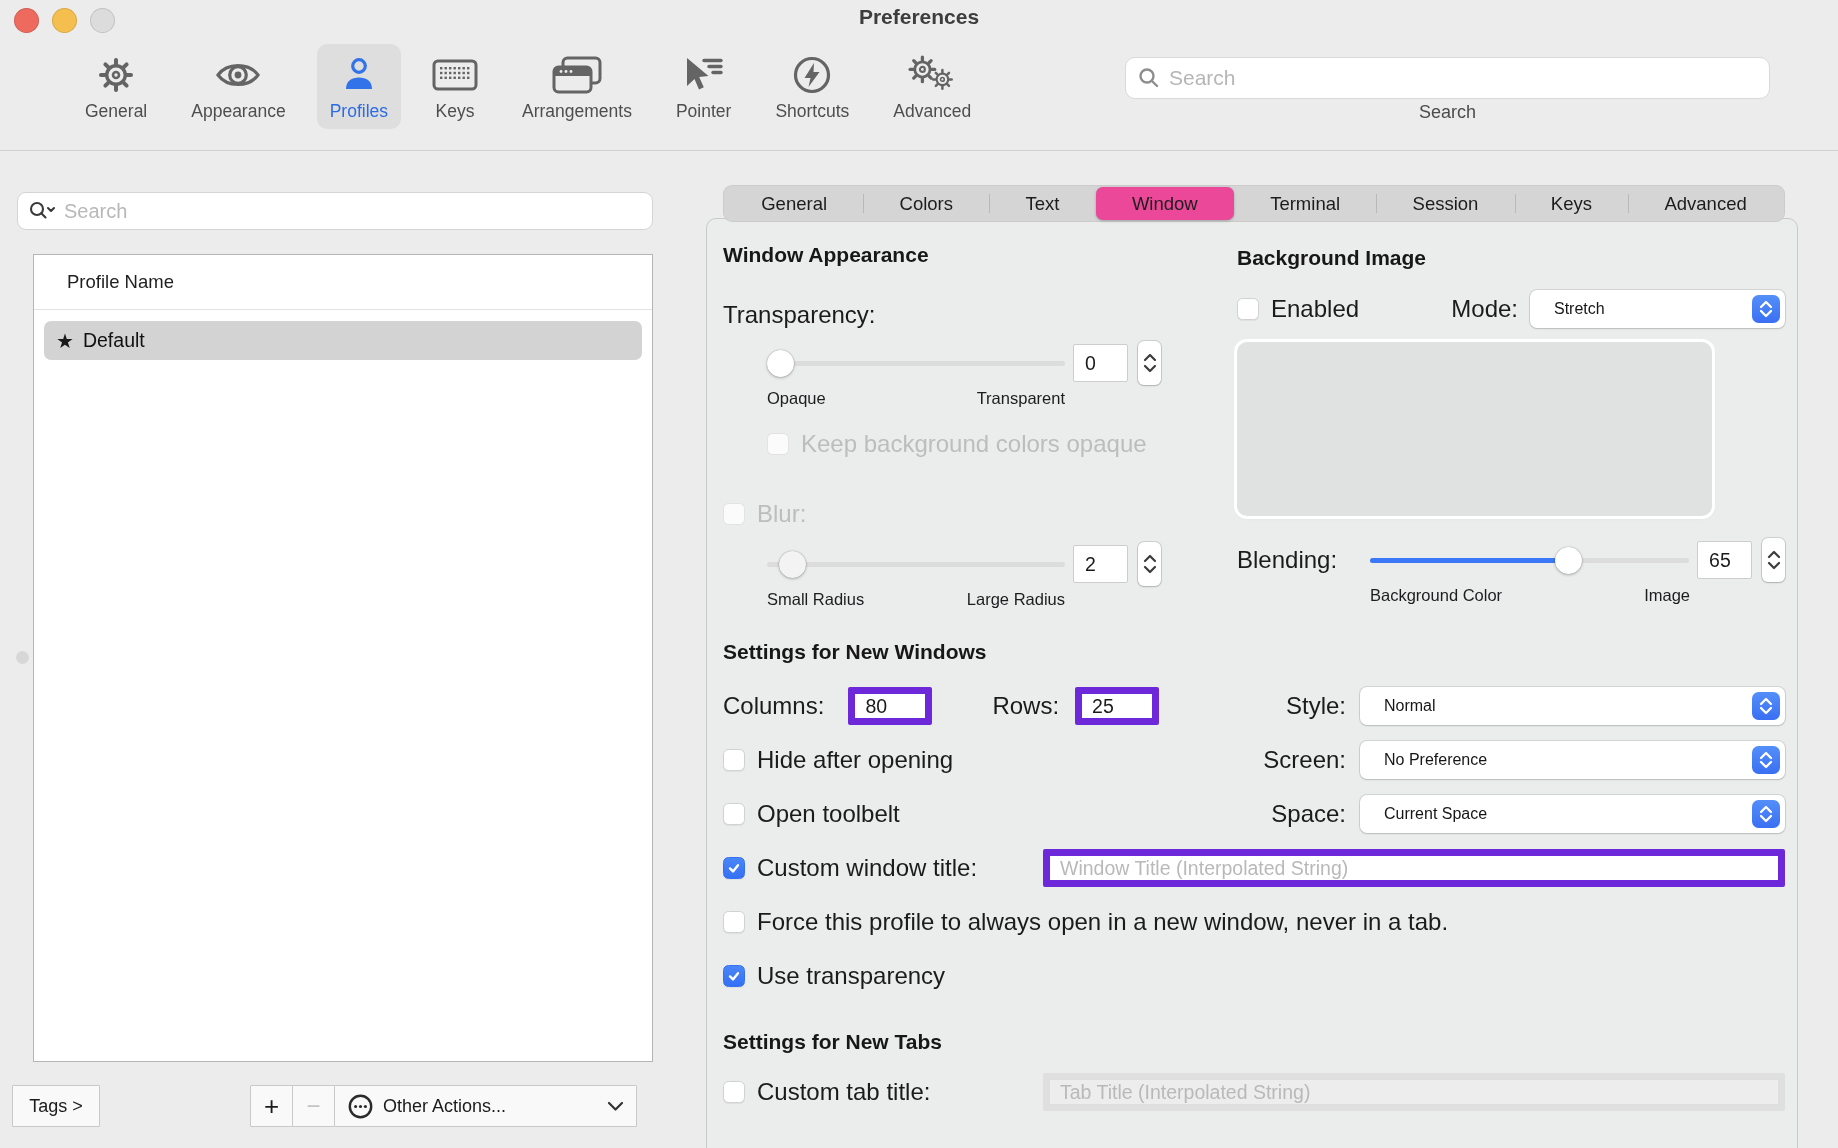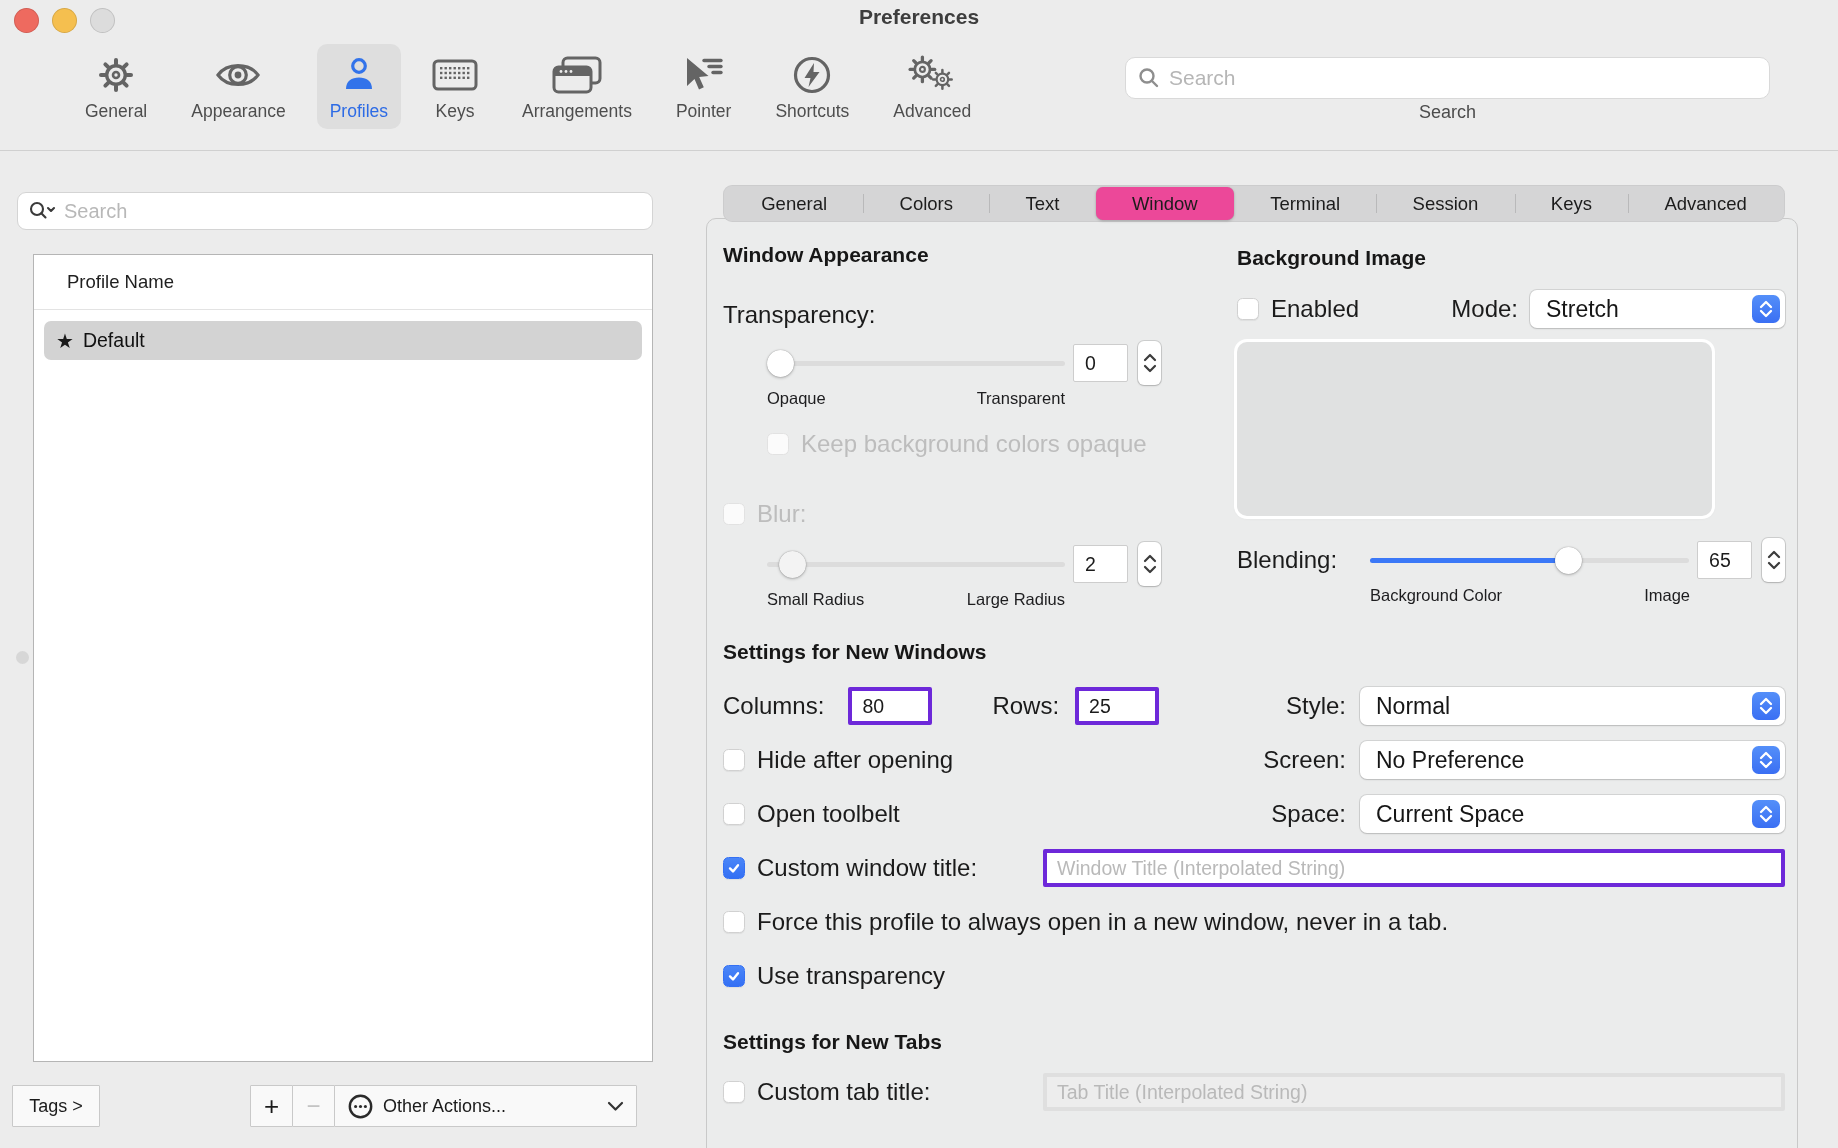--- a/index.html
+++ b/index.html
@@ -93,25 +93,25 @@
   
   .cb-row { display:flex; align-items:center; gap:12px; }
   .checkbox { width:22px; height:22px; border-radius:5.5px; background:#fff; flex:none;
     border:1px solid #d1d1d1; box-shadow:0 1px 1px rgba(0,0,0,0.06);
     display:flex; align-items:center; justify-content:center; }
   .checkbox.checked { background:linear-gradient(#4a86f8,#3470f4); border-color:#3470f4; }
   .checkbox.dim { border-color:#e2e2e2; background:#fbfbfb; box-shadow:none; }
   
   .popup { height:38px; background:#fff; border-radius:7px; position:relative;
     box-shadow:0 0 0 1px rgba(0,0,0,0.1), 0 1px 2px rgba(0,0,0,0.12);
-    display:flex; align-items:center; padding:0 40px 0 16px; font-size:23px; color:#161616; }
+    display:flex; align-items:center; padding:0 40px 0 24px; font-size:16px; color:#161616; }
   .popup .cap { position:absolute; right:5px; top:5px; width:28px; height:28px; border-radius:6.5px;
     background:linear-gradient(#548ff9,#3a6ff3); display:flex; align-items:center; justify-content:center; }
   
-  .field { height:38px; border:4px solid #6d28d9; border-radius:2px; background:#fff;
+  .field { height:38px; border:7px solid #6d28d9; border-radius:2px; background:#fff;
     font-size:19.5px; color:#1b1b1b; padding:0 10px; font-family:inherit; outline:none; }
   .field::placeholder { color:#b9b9b9; }
   .field.disabled { background:#ededed; border-color:#dfdfdf; }
   .num { width:84px; }
   
   .s-row { display:flex; align-items:center; margin-top:14px; height:40px; }
   .r-group { margin-left:auto; display:flex; align-items:center; }
   .r-group .lbl { width:118px; text-align:right; margin-right:14px; }
   .r-group .popup { width:425px; }
   svg { display:block; }

